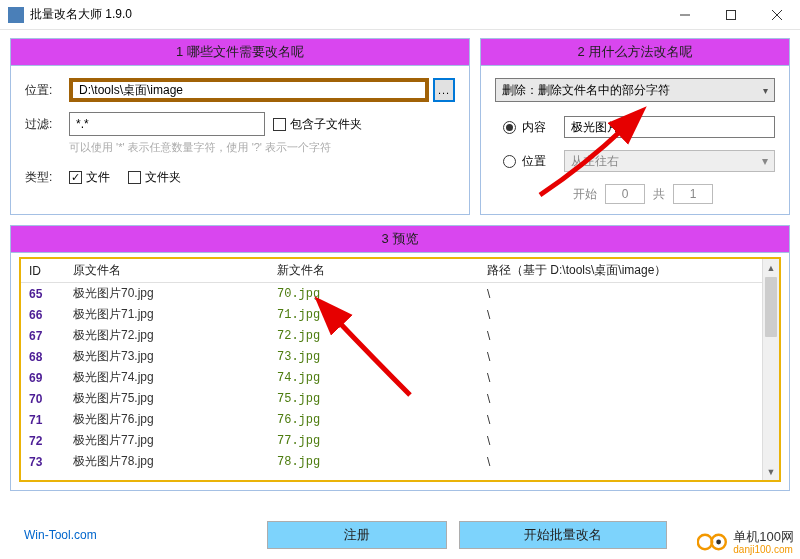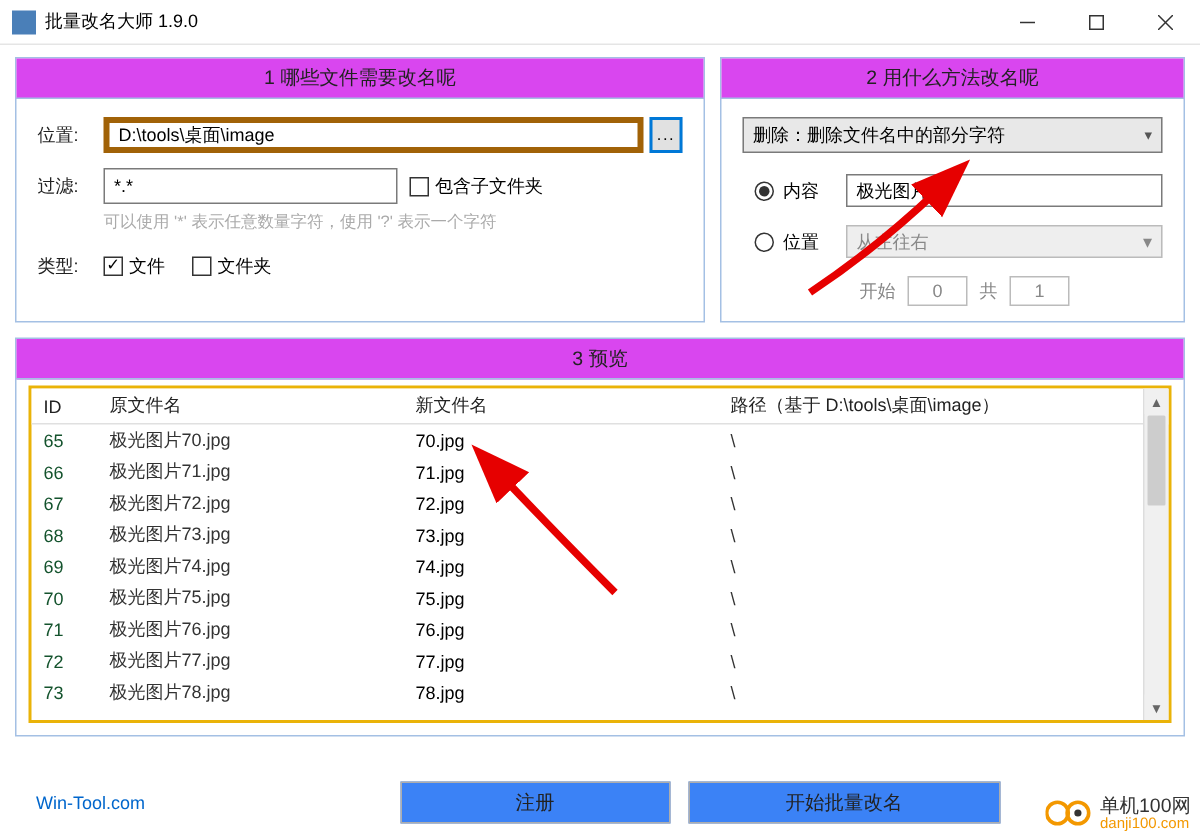--- a/index.html
+++ b/index.html
@@ -51,32 +51,32 @@
 .table-wrap { border: 2px solid #eab308; height: 225px; position: relative; overflow:hidden;}
 .thead { display:flex; height: 24px; align-items:center; background:#fff; border-bottom:1px solid #e0e0e0; font-size:12px; color:#222;}
 .th { padding-left: 8px; }
 .th-id { width: 44px; }
 .th-old { width: 204px; }
 .th-new { width: 210px; }
 .th-path { flex:1; }
 .tbody { }
 .tr { display:flex; height:21px; align-items:center; font-size:12px; }
 .td { padding-left: 8px; white-space:nowrap; overflow:hidden;}
-.td-id { width:44px; color:#14532d;}
+.td-id { width:44px; color:#4c1d95;font-weight:bold;}
 .td-old { width:204px; color:#333;}
-.td-new { width:210px; color:#000000;}
+.td-new { width:210px; color:#4d7c0f;font-family:Liberation Mono, monospace;}
 .td-path { flex:1; color:#333;}
 .vscroll { position:absolute; right:0; top:0; bottom:0; width:17px; background:#f0f0f0; border-left:1px solid #ddd;}
 .vscroll .sbtn { height:17px; display:flex; align-items:center; justify-content:center; font-size:9px; color:#666; background:#f0f0f0;}
 .vscroll .thumb { position:absolute; left:2px; right:2px; top:18px; height:60px; background:#cdcdcd; border-radius:1px;}
 .vscroll .sbtn.bottom { position:absolute; bottom:0; left:0; right:0;}
 
 .bottom-bar { display:flex; align-items:center; padding: 10px 12px 0 24px; gap: 12px; position:absolute; bottom:10px; left:0; right:0;}
 .link { color:#0066cc; font-size:12px; }
-.btn { height: 28px; border:1px solid #adadad; background:#3b82f6; display:flex; align-items:center; justify-content:center; font-size:13px; color:#222;}
+.btn { height: 28px; border:1px solid #adadad; background:#7dd3fc; display:flex; align-items:center; justify-content:center; font-size:13px; color:#222;}
 .btn-register { width: 180px; margin-left: 158px;}
 .btn-start { width: 208px; }
 
 .arrow-red { position:absolute; pointer-events:none; }
 .arrow-red svg { overflow:visible; }
 
 .watermark { position:absolute; right:6px; bottom:4px; display:flex; align-items:center; gap:4px; font-size:11px;}
 .wm-icon { width:32px; height:20px; }
 .wm-text { display:flex; flex-direction:column; line-height:1.1;}
 .wm-text .l1 { color:#333; font-size:13px; font-weight:normal;}

